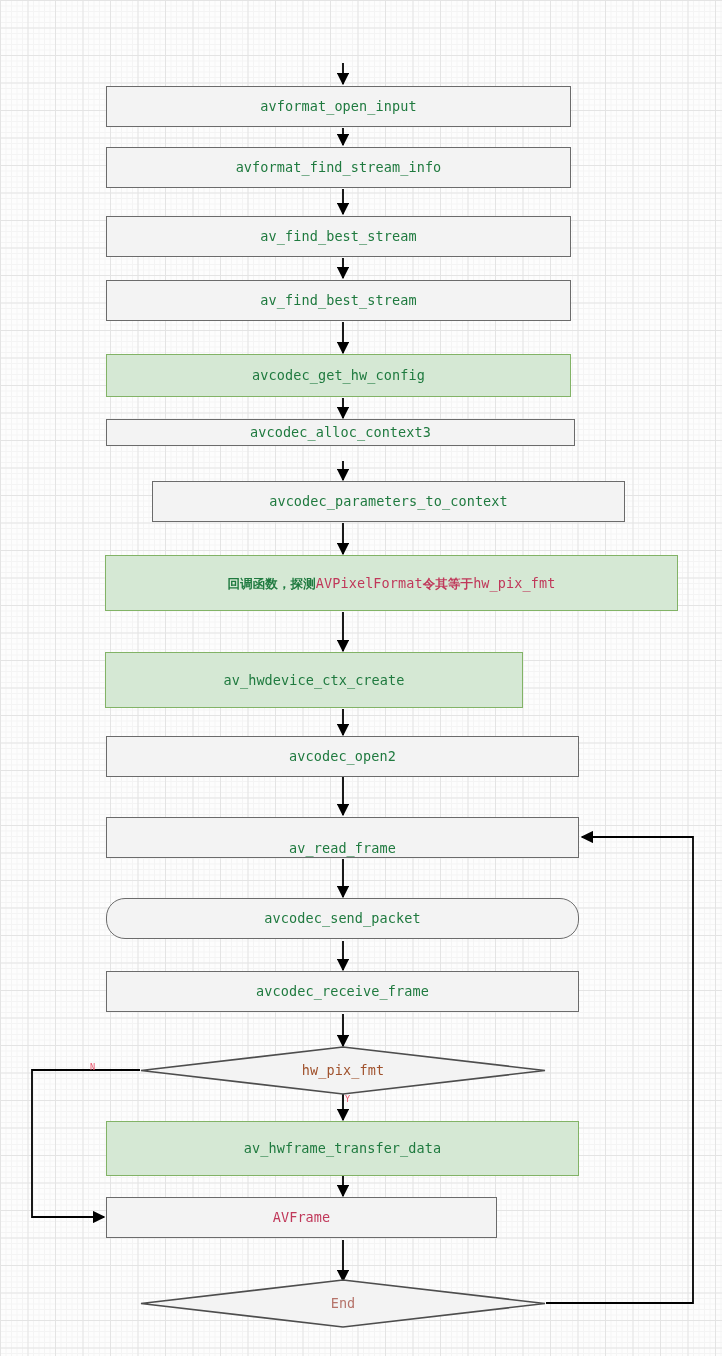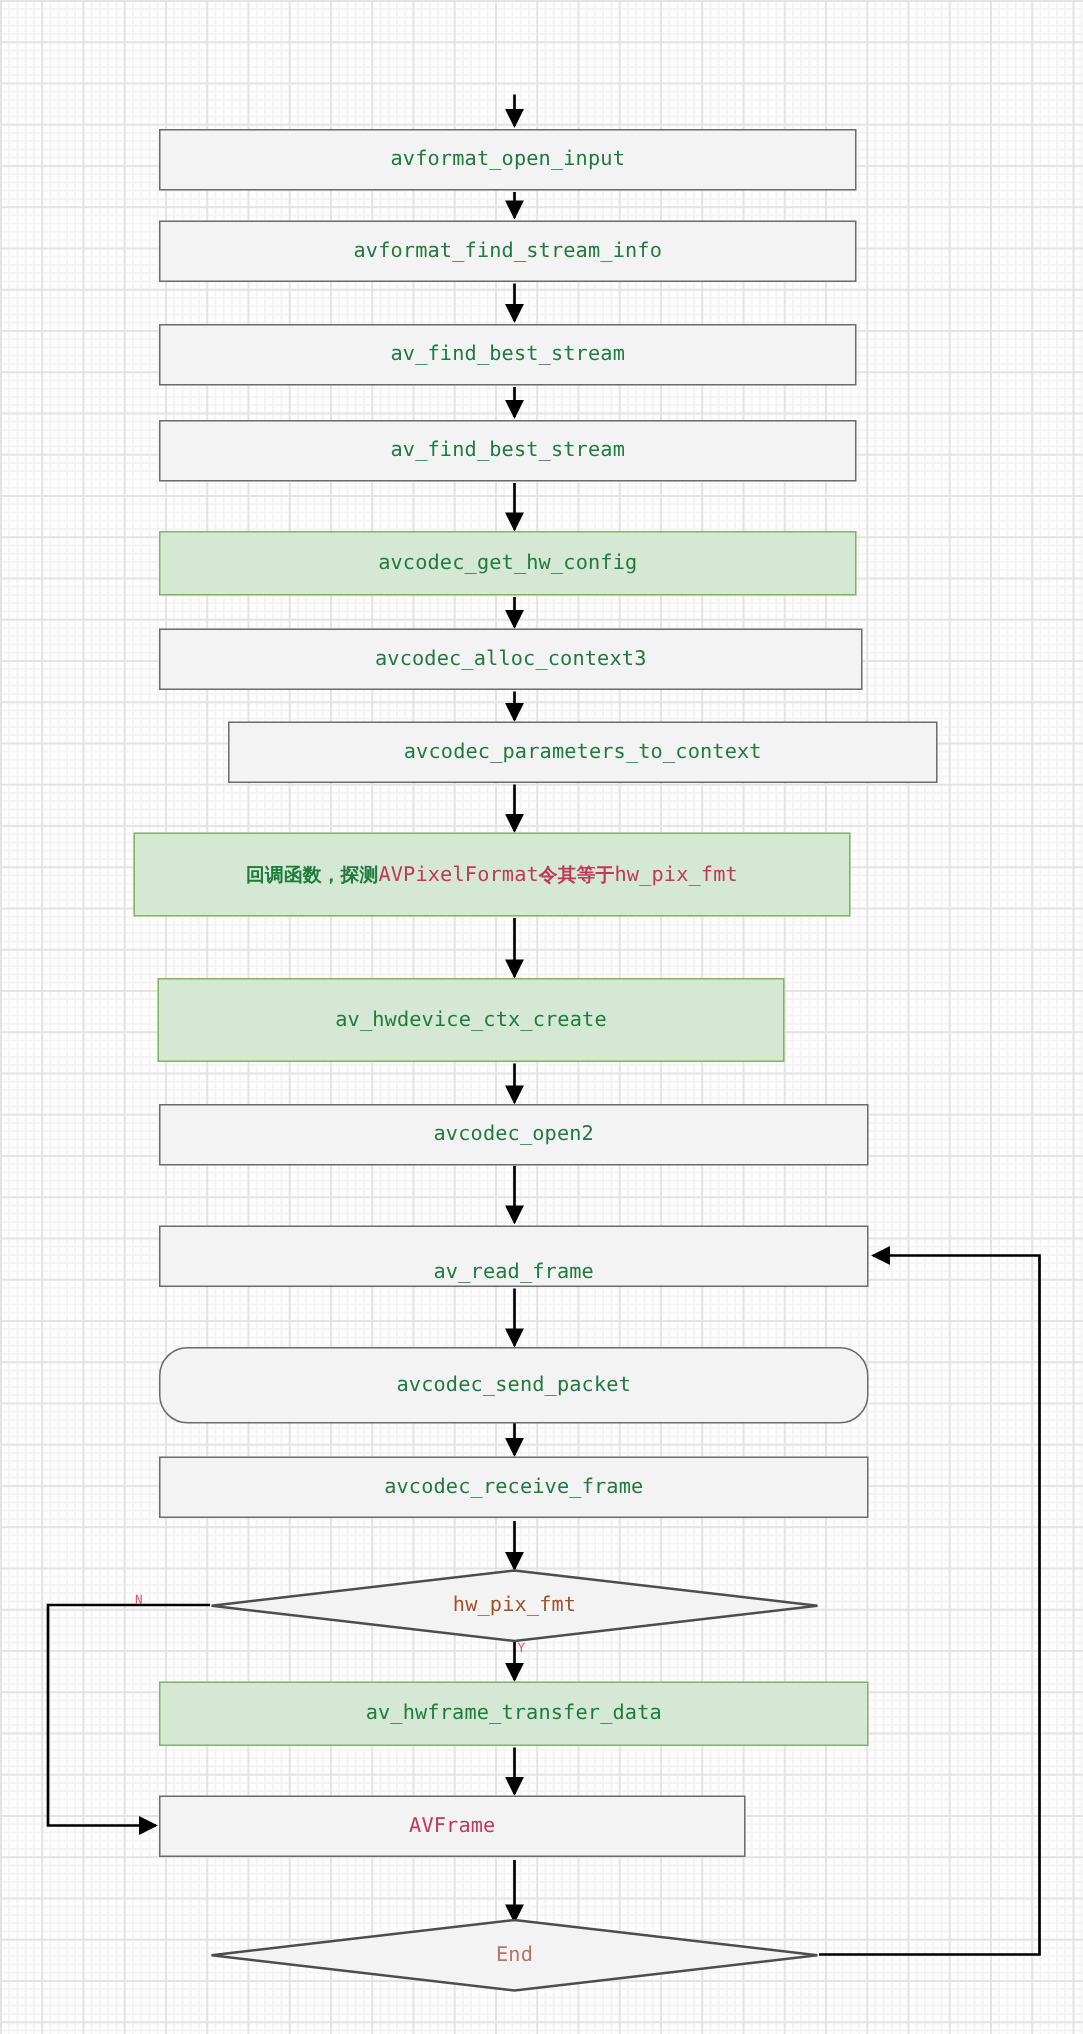--- a/index.html
+++ b/index.html
@@ -133,62 +133,62 @@
   </div>
 
   <div class="node process" style="left:106px; top:280px; width:465px; height:41px;">
     <span class="label">av_find_best_stream</span>
   </div>
 
   <div class="node highlight" style="left:106px; top:354px; width:465px; height:43px;">
     <span class="label">avcodec_get_hw_config</span>
   </div>
 
-  <div class="node process" style="left:106px; top:419px; width:469px; height:41px;">
+  <div class="node process" style="left:106px; top:419px; width:469px; height:27px;">
     <span class="label">avcodec_alloc_context3</span>
   </div>
 
   <div class="node process" style="left:106px; top:481px; width:473px; height:41px;margin-left:46px;">
     <span class="label">avcodec_parameters_to_context</span>
   </div>
 
-  <div class="node highlight" style="left:89px; top:555px; width:478px; height:56px;">
+  <div class="node highlight" style="left:105px; top:555px; width:573px; height:56px;">
     <span class="label">
       <span class="cjk c-green">回调函数，探测</span><span class="c-red">AVPixelFormat</span><span class="cjk c-red">令其等于</span><span class="c-red">hw_pix_fmt</span>
     </span>
   </div>
 
   <div class="node highlight" style="left:105px; top:652px; width:418px; height:56px;">
     <span class="label">av_hwdevice_ctx_create</span>
   </div>
 
   <div class="node process" style="left:106px; top:736px; width:473px; height:41px;">
     <span class="label">avcodec_open2</span>
   </div>
 
   <div class="node process" style="left:106px; top:817px; width:473px; height:41px;align-items:flex-end;">
     <span class="label">av_read_frame</span>
   </div>
 
-  <div class="node process" style="left:106px; top:898px; width:473px; height:51px;border-radius:19px;">
+  <div class="node process" style="left:106px; top:898px; width:473px; height:41px;border-radius:19px;">
     <span class="label">avcodec_send_packet</span>
   </div>
 
   <div class="node process" style="left:106px; top:971px; width:473px; height:41px;">
     <span class="label">avcodec_receive_frame</span>
   </div>
 
   <div class="node decision" style="left:140px; top:1046px; width:406px; height:49px;">
     <svg class="dia-fill" viewBox="0 0 406 49" preserveAspectRatio="none">
       <polygon points="203,1 405,24.5 203,48 1,24.5" fill="#f3f3f3" stroke="#4d4d4d" stroke-width="1.6" vector-effect="non-scaling-stroke"></polygon>
     </svg>
     <span class="label">hw_pix_fmt</span>
   </div>
 
-  <div class="node highlight" style="left:106px; top:1121px; width:473px; height:43px;">
+  <div class="node highlight" style="left:106px; top:1121px; width:473px; height:55px;">
     <span class="label">av_hwframe_transfer_data</span>
   </div>
 
   <div class="node process" style="left:106px; top:1197px; width:391px; height:41px;">
     <span class="label c-red">AVFrame</span>
   </div>
 
   <div class="node decision" style="left:140px; top:1279px; width:406px; height:49px;">
     <svg class="dia-fill" viewBox="0 0 406 49" preserveAspectRatio="none">
       <polygon points="203,1 405,24.5 203,48 1,24.5" fill="#f3f3f3" stroke="#4d4d4d" stroke-width="1.6" vector-effect="non-scaling-stroke"></polygon>

